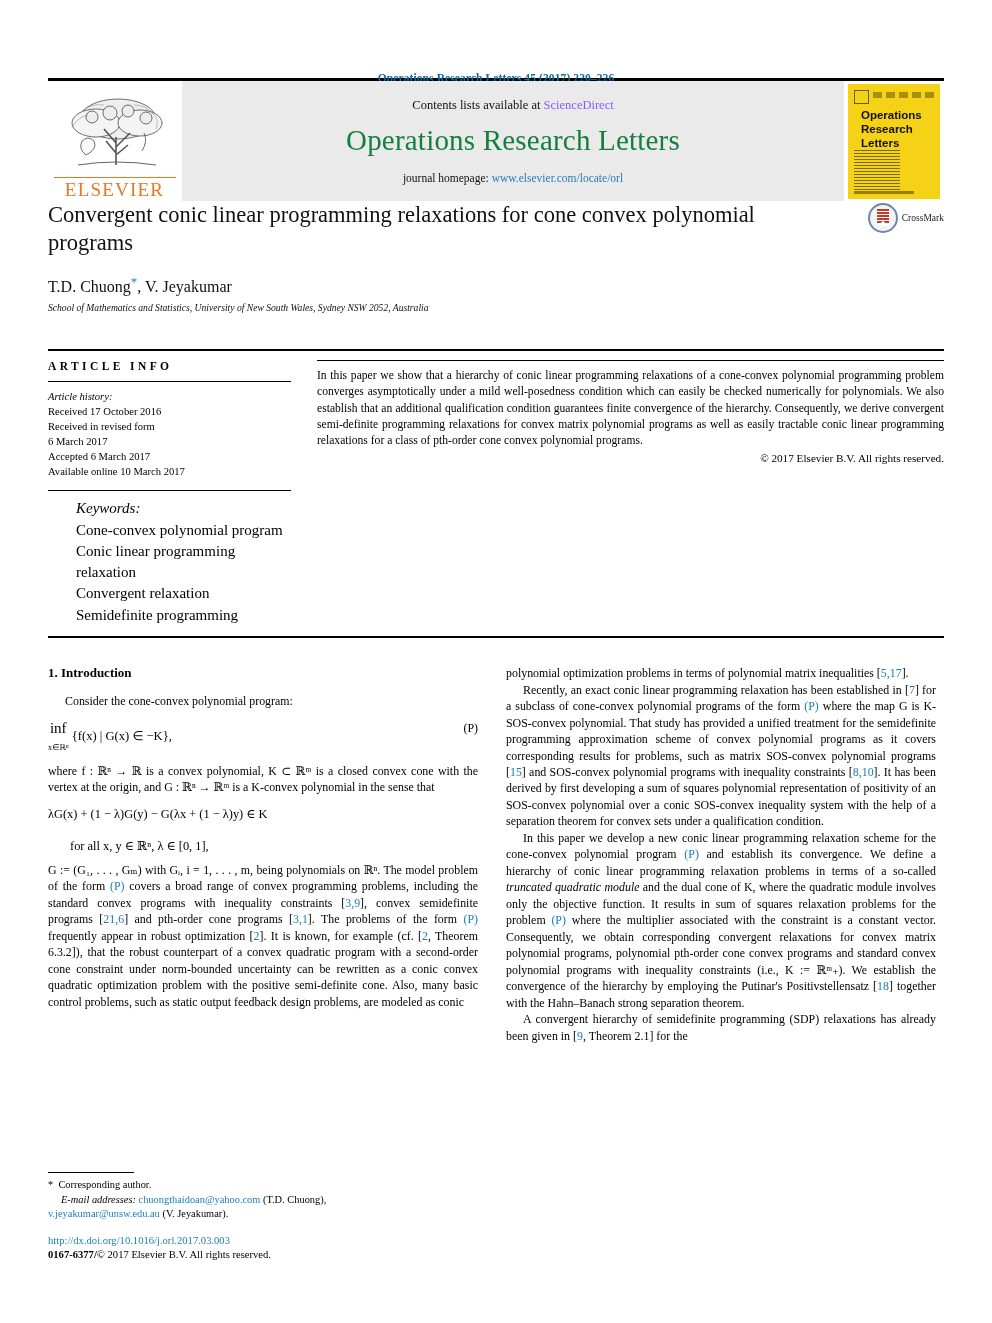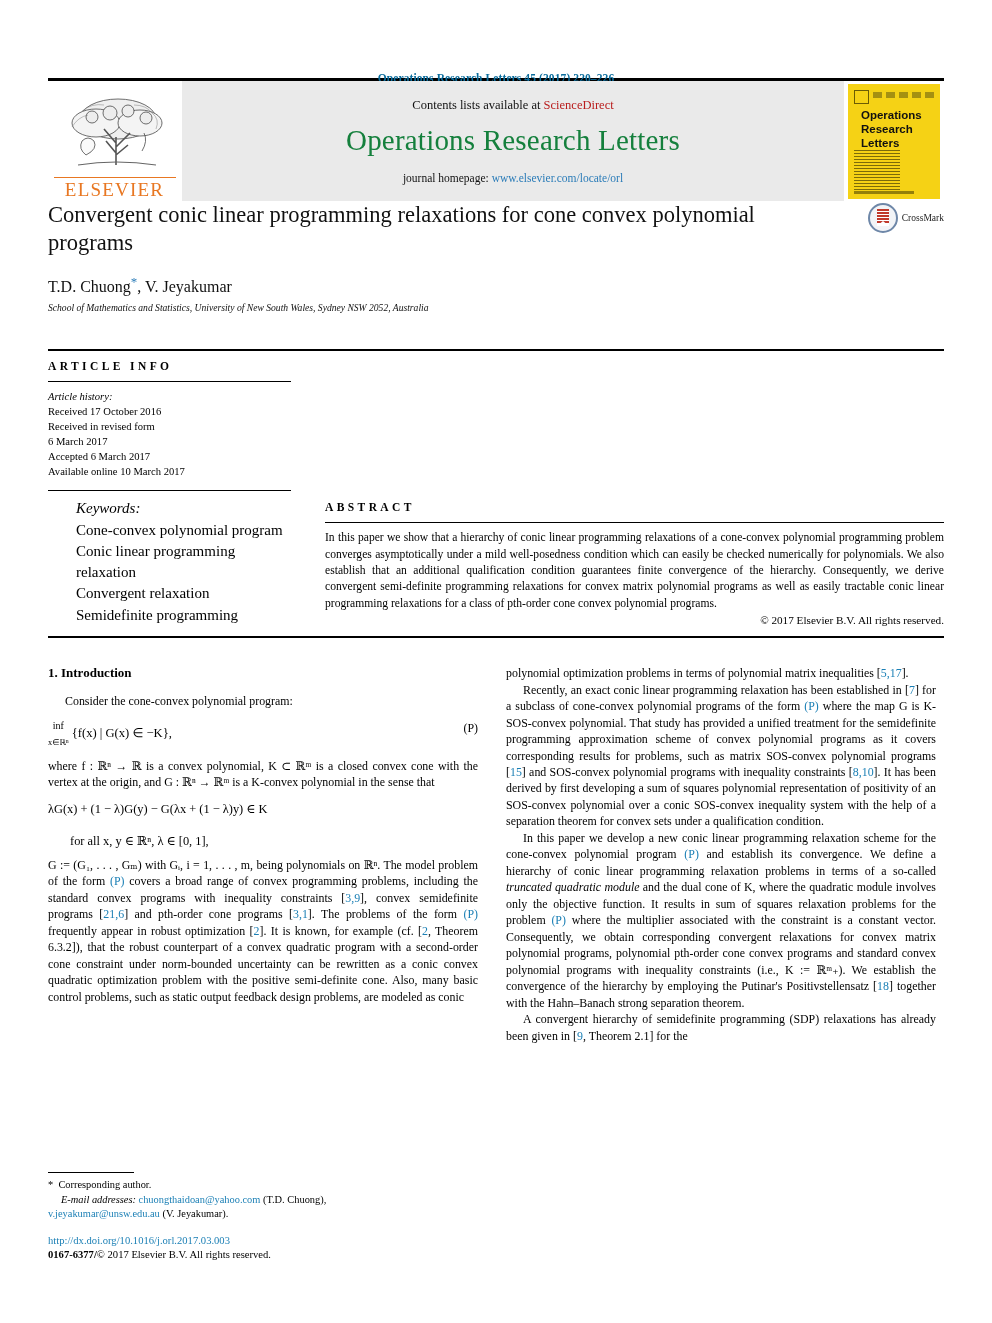--- a/index.html
+++ b/index.html
@@ -59,21 +59,21 @@
     flex: 1 1 auto;
     background: #eaeaea;
     display: flex;
     flex-direction: column;
     align-items: center;
     justify-content: center;
     gap: 2px;
     border-left: 1px solid #fff;
   }
   .contents-line { font-size: 12.5px; color: #111; }
-  .contents-line .sd { color: #b91c1c; }
+  .contents-line .sd { color: #8b5cf6; }
   .journal-title {
     font-size: 29px;
     letter-spacing: .2px;
     margin: 9px 0 13px 0;
     color: #15803d;
   }
   .homepage-line { font-size: 11.5px; color: #111; }
   .homepage-line .url { color: #2b7cb8; }
 
   .masthead-cover {
@@ -141,22 +141,21 @@
   }
   .crossmark-label { font-size: 9.5px; font-family: "Liberation Serif", serif; color:#222; }
 
   
   .info-abstract {
     margin-top: 36px;
     border-top: 2.2px solid #000;
     border-bottom: 2.2px solid #000;
     display: flex;
     padding: 9px 0 10px 0;
-    gap: 34px;
-    align-items: flex-end;
+    gap: 26px;
   }
   .col-info { width: 243px; flex: 0 0 243px; }
   .col-abstract { flex: 1 1 auto; }
   .sect-head {
     font-family: "Liberation Serif", serif;
     font-size: 11.5px;
     font-weight: bold;
     letter-spacing: 3.4px;
     margin-bottom: 9px;
   }
@@ -196,21 +195,21 @@
   .eqn {
     font-size: 12.6px;
     margin: 11px 0 11px 0;
     position: relative;
     font-family: "Liberation Serif", serif;
   }
   .eqn .tag { position: absolute; right: 0; top: 0; font-size: 11.9px; }
   .eqn-line { margin: 10px 0 8px 0; font-size: 12.4px; }
   .eqn-line .sub2 { display:block; margin-left: 22px; margin-top: 16px; }
   .inf-stack { display: inline-block; text-align: center; vertical-align: middle; line-height:1; }
-  .inf-stack .top { display:block; font-size: 10px; }
+  .inf-stack .top { display:block; font-size: 15px; }
   .inf-stack .bot { display:block; font-size: 8.3px; margin-top: 8px; }
   .ref { color: #1a7fb5; }
   .it { font-style: italic; }
 
   
   .footnote {
     position: absolute;
     left: 48px;
     bottom: 60px;
     width: 430px;
@@ -319,21 +318,20 @@
       <div class="kw-lines">
         <div class="it">Keywords:</div>
         <div>Cone-convex polynomial program</div>
         <div>Conic linear programming relaxation</div>
         <div>Convergent relaxation</div>
         <div>Semidefinite programming</div>
       </div>
     </div>
 
     <div class="col-abstract">
-      <div class="sect-head">ABSTRACT</div>
       <div class="rule"></div>
       <div class="abstract-text">In this paper we show that a hierarchy of conic linear programming relaxations of a cone-convex polynomial programming problem converges asymptotically under a mild well-posedness condition which can easily be checked numerically for polynomials. We also establish that an additional qualification condition guarantees finite convergence of the hierarchy. Consequently, we derive convergent semi-definite programming relaxations for convex matrix polynomial programs as well as easily tractable conic linear programming relaxations for a class of pth-order cone convex polynomial programs.</div>
       <div class="copyright">© 2017 Elsevier B.V. All rights reserved.</div>
     </div>
   </div>
 
   <div class="body-cols">
 
     <div class="bcol">
       <div class="sec-title">1. Introduction</div>

